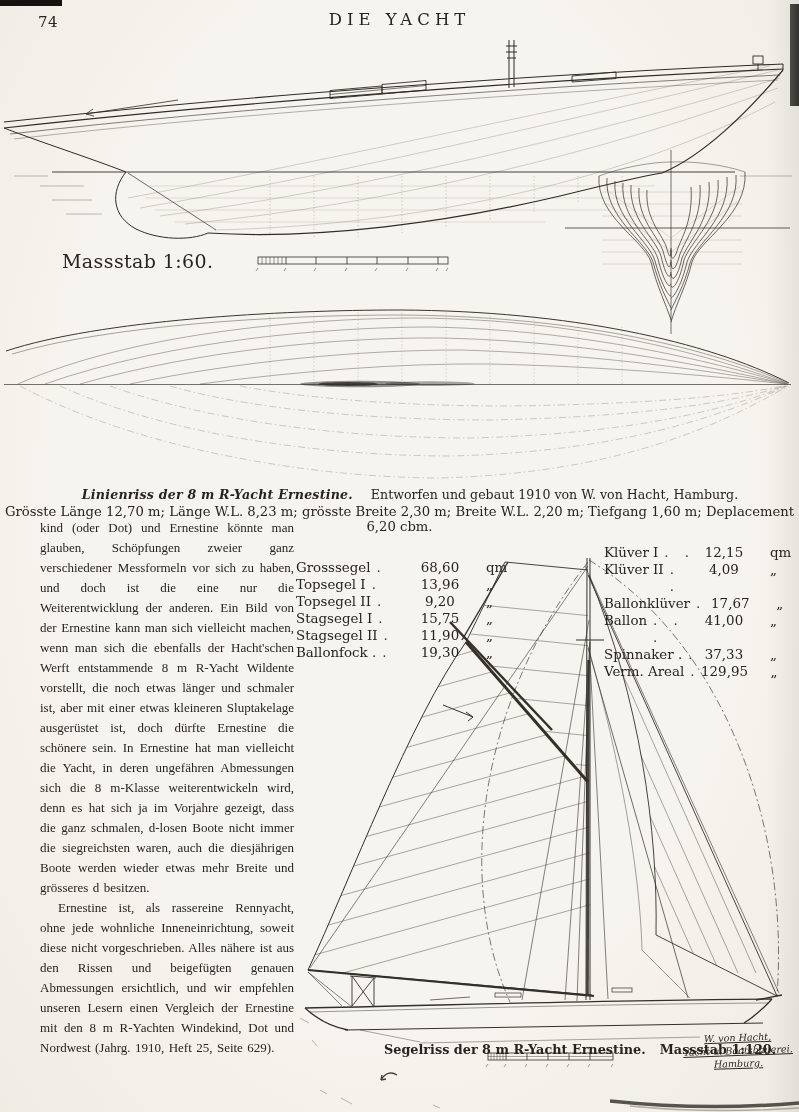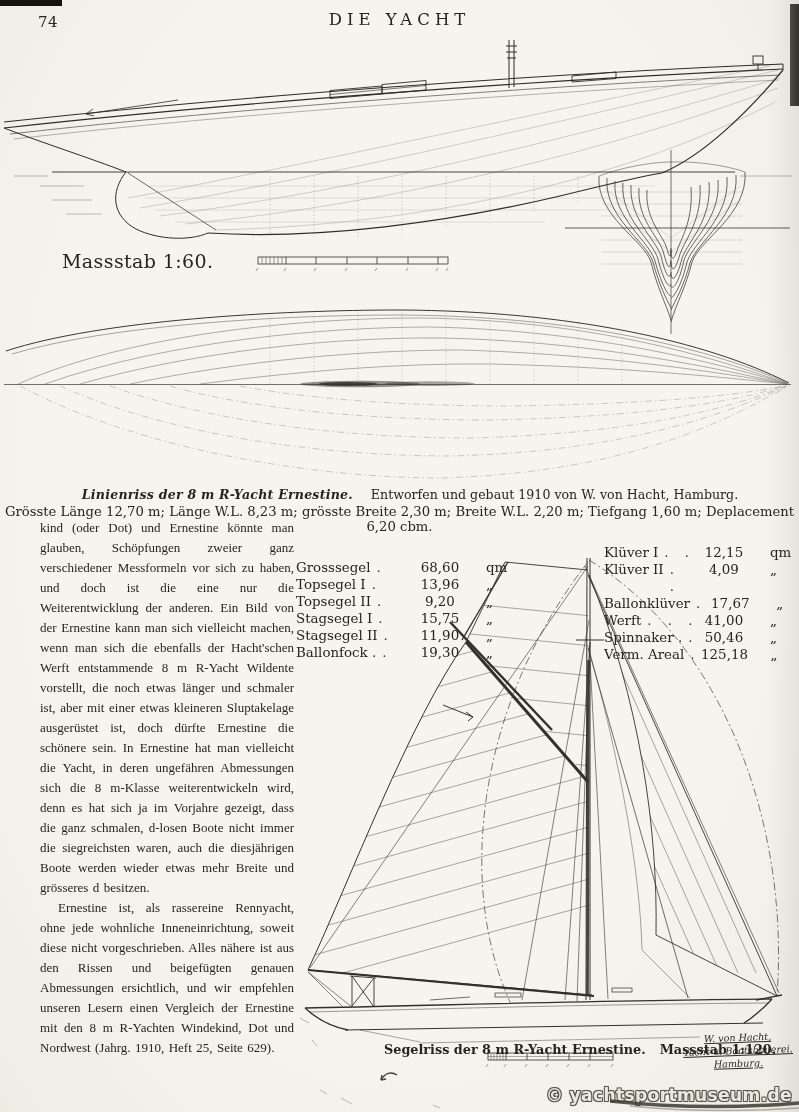--- a/index.html
+++ b/index.html
@@ -304,35 +304,35 @@
         <span class="val">4,09</span>
         <span class="unt">„</span>
       </div>
     <div class="srow">
         <span class="lbl">Ballonklüver</span>
         <span class="dts">.</span>
         <span class="val">17,67</span>
         <span class="unt">„</span>
       </div>
     <div class="srow">
-        <span class="lbl">Werft</span>
+        <span class="lbl">Ballon</span>
         <span class="dts">. . .</span>
         <span class="val">41,00</span>
         <span class="unt">„</span>
       </div>
     <div class="srow">
         <span class="lbl">Spinnaker .</span>
         <span class="dts">.</span>
-        <span class="val">50,46</span>
+        <span class="val">37,33</span>
         <span class="unt">„</span>
       </div>
     <div class="srow">
         <span class="lbl">Verm. Areal</span>
         <span class="dts">.</span>
-        <span class="val">125,18</span>
+        <span class="val">129,95</span>
         <span class="unt">„</span>
       </div>
   </div>
 
   <svg class="abs" style="left:298px;top:555px;z-index:1;" width="501" height="557" viewBox="298 555 501 557">
     <defs>
       <clipPath id="mainsailClip">
           <path d="M 466,642 L 588,782 L 592,995 L 308,970 C 350,880 410,720 466,642 Z"></path>
         </clipPath>
       <clipPath id="topsailClip">
@@ -489,20 +489,19 @@
   <div class="abs cap3">
     <span>Segelriss der 8 m R-Yacht Ernestine.</span><span class="sp"></span><span>Massstab 1:120.</span>
   </div>
 
   <div class="abs signature">
     <div>W. von Hacht,</div>
     <div>Yacht u. Bootsbauerei.</div>
     <div>Hamburg.</div>
   </div>
 
-  <div class="abs watermark">© yachtsportmuseum.de</div>
 
   <svg class="abs" style="left:610px;top:1094px;z-index:5;" width="189" height="18" viewBox="0 0 189 18">
     <path d="M 0,7 Q 95,17 189,9" fill="none" stroke="#3a3833" stroke-width="3.5" opacity=".85"></path>
     <path d="M 20,12 Q 100,20 189,14" fill="none" stroke="#6b675e" stroke-width="1.5" opacity=".5"></path>
   </svg>
 
 </div>
 
 </body></html>

